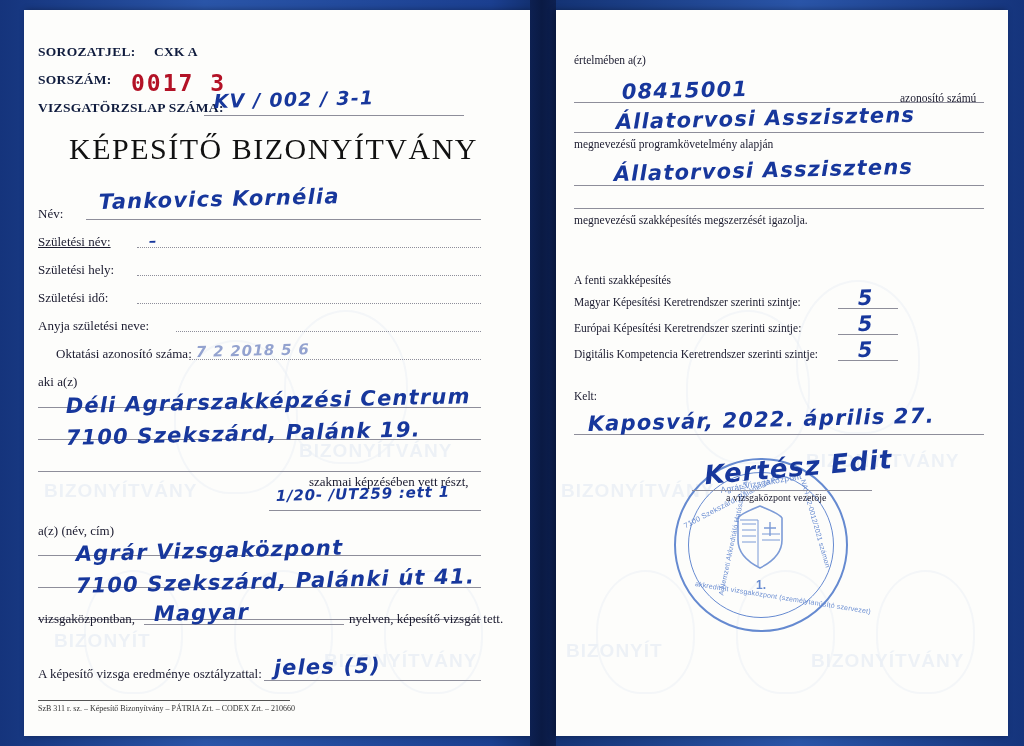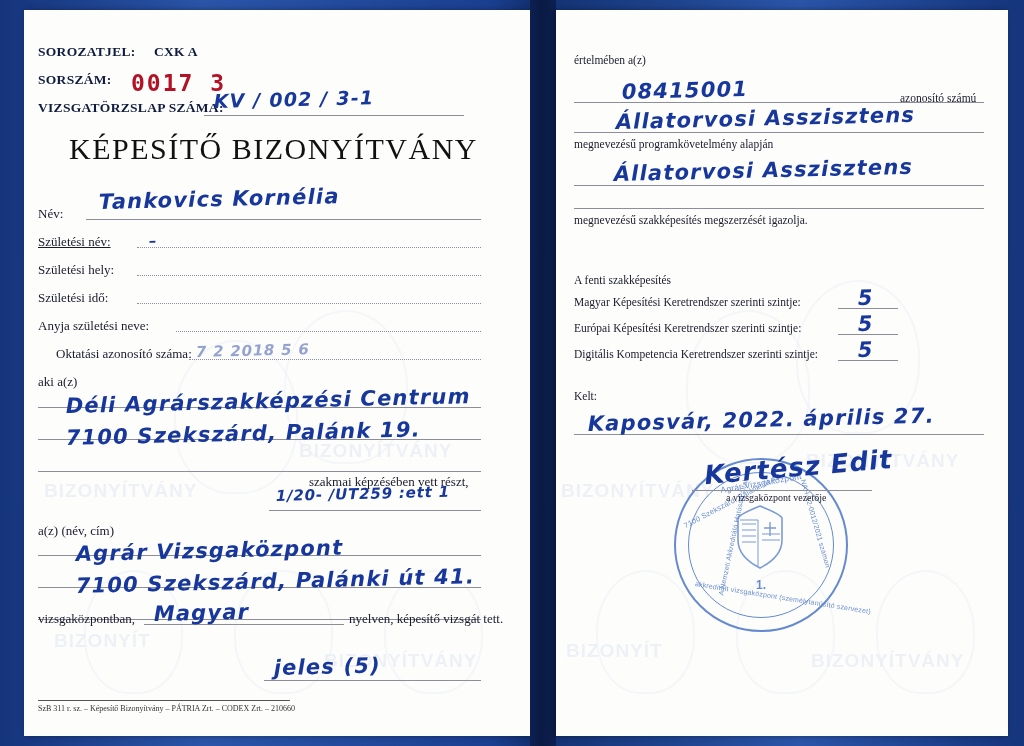--- a/index.html
+++ b/index.html
@@ -271,20 +271,21 @@
       <div class="rule" style="left:14px;top:577px;width:443px;"></div>
       <div class="rule" style="left:14px;top:609px;width:443px;"></div>
       <div class="hand lg" style="left:52px;top:532px;">Agrár Vizsgaközpont</div>
       <div class="hand lg" style="left:52px;top:564px;">7100 Szekszárd, Palánki út 41.</div>
 
       <div class="printed" style="left:14px;top:601px;">vizsgaközpontban,</div>
       <div class="rule" style="left:120px;top:614px;width:200px;"></div>
       <div class="hand lg" style="left:130px;top:592px;">Magyar</div>
       <div class="printed" style="left:325px;top:601px;">nyelven, képesítő vizsgát tett.</div>
 
+      <div class="printed" style="left:14px;top:656px;">A képesítő vizsga eredménye osztályzattal:</div>
       <div class="rule" style="left:240px;top:670px;width:217px;"></div>
       <div class="hand lg" style="left:250px;top:646px;">jeles (5)</div>
 
       <div class="rule" style="left:14px;top:690px;width:252px;border-bottom:1px solid #555;"></div>
       <div class="printed tiny" style="left:14px;top:694px;">SzB 311 r. sz. – Képesítő Bizonyítvány – PÁTRIA Zrt. – CODEX Zrt. – 210660</div>
     </div>
   </div>
 
   <div class="spine"></div>
 

